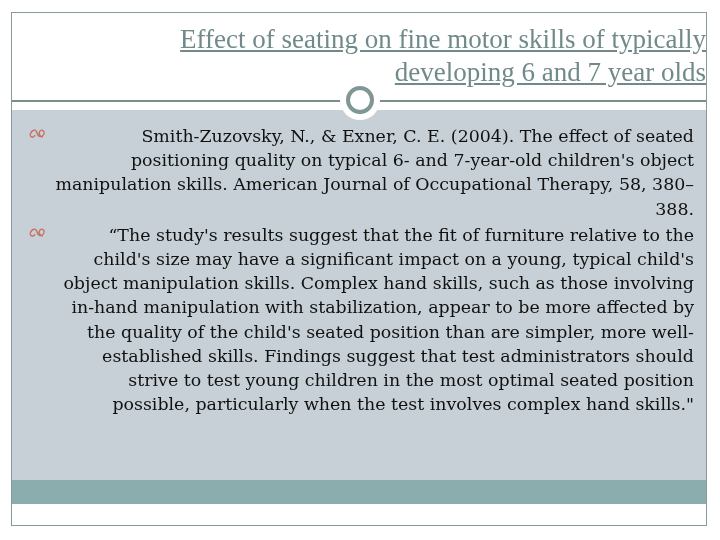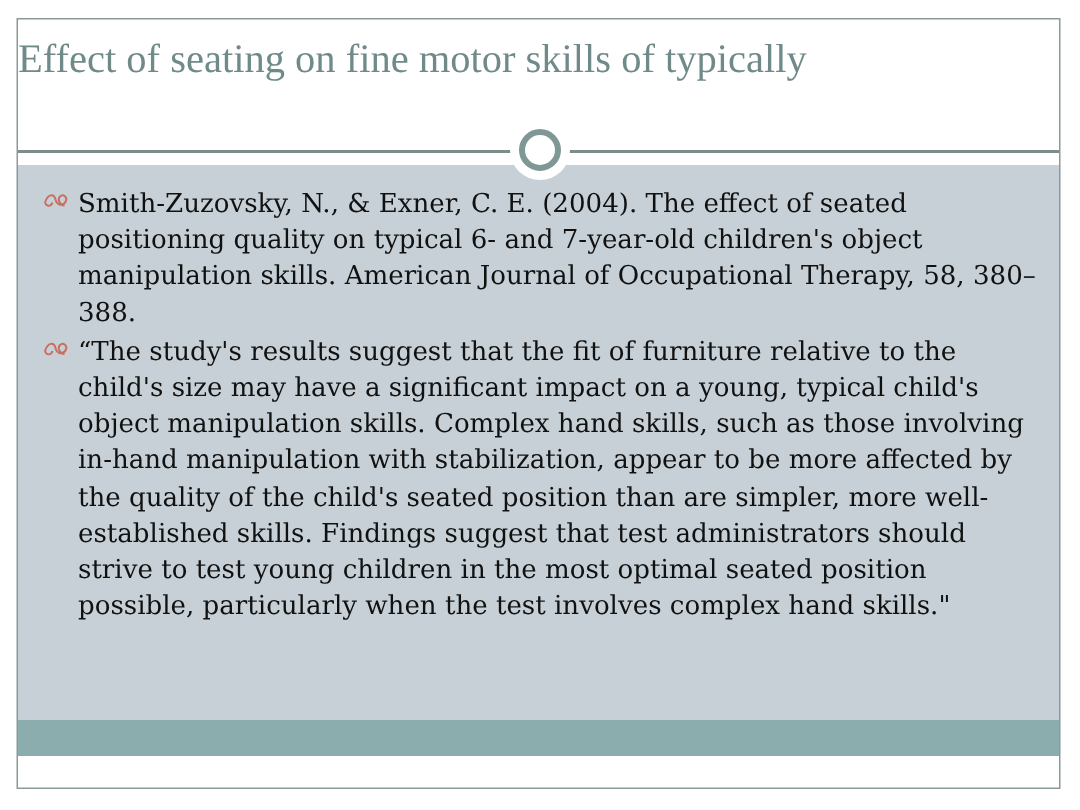--- a/index.html
+++ b/index.html
@@ -25,27 +25,28 @@
       border: 1px solid #8a9a9a;
       box-sizing: border-box;
       background: #ffffff;
     }
     .title-area {
       position: absolute;
       left: 0;
       top: 0;
       width: 100%;
       height: 88px;
-      text-align: left;
+      text-align: right;
       color: #6f8a89;
       font-family: "Liberation Serif", serif;
       font-size: 27px;
       line-height: 33px;
       padding-top: 10px;
       box-sizing: border-box;
+      text-decoration: underline;
     }
     .title-line {
       display: block;
       white-space: nowrap;
     }
     .divider {
       position: absolute;
       left: 0;
       top: 87px;
       width: 100%;
@@ -90,20 +91,21 @@
     }
     .content {
       position: absolute;
       left: 14px;
       top: 14px;
       width: 668px;
       font-family: "DejaVu Serif", serif;
       font-size: 17.4px;
       line-height: 24.2px;
       color: #111111;
+      text-align: right;
     }
     .bullet {
       position: relative;
       padding-left: 26px;
       margin-bottom: 2px;
     }
     .bullet-icon {
       position: absolute;
       left: 2px;
       top: 2px;
@@ -121,20 +123,21 @@
       text-underline-offset: 3px;
     }
   </style>
 </head>
 <body>
 
 <div class="slide">
   <div class="frame">
     <div class="title-area">
       <span class="title-line">Effect of seating on fine motor skills of typically</span>
+      <span class="title-line">developing 6 and 7 year olds</span>
     </div>
 
     <div class="divider"></div>
 
     <div class="body-area">
       <div class="content">
         <div class="bullet">
           <span class="bullet-icon">
             <svg width="20" height="14" viewBox="0 0 20 14">
               <path d="M2 9 C4 3, 8 3, 9 7 C10 11, 14 12, 16 8 C17 5, 14 3, 12 5 C10 7, 12 11, 15 11 M2 9 C3 12, 6 12, 7 9" fill="none" stroke="#c96f5f" stroke-width="1.3"></path>

